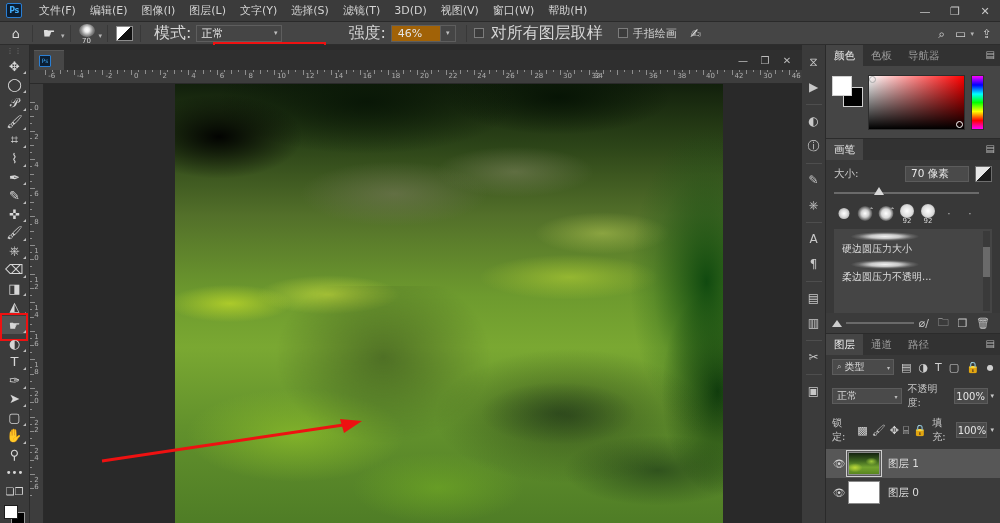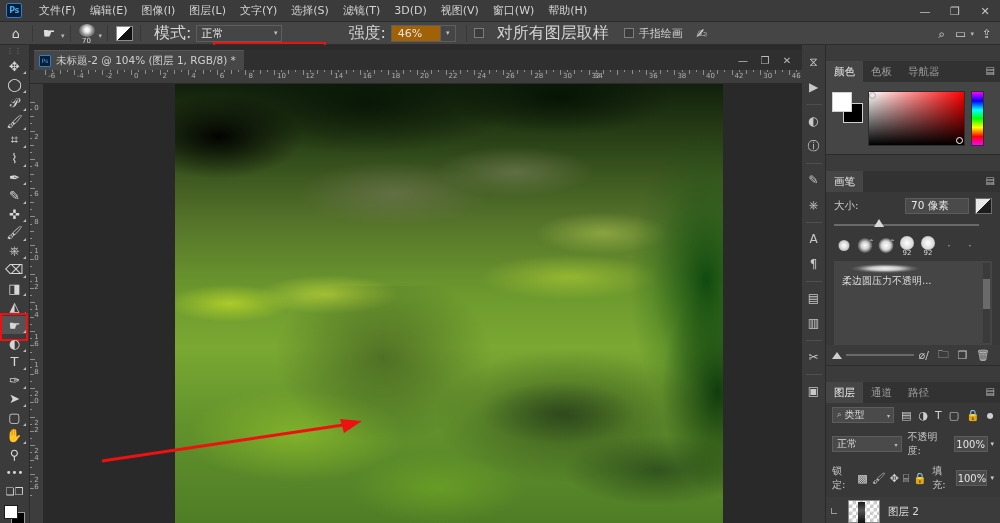--- a/index.html
+++ b/index.html
@@ -184,21 +184,21 @@
     position: absolute; left: 802px; top: 45px; width: 24px; height: 478px;
     background: #3b3b3b; border-right: 1px solid #2a2a2a;
     display: flex; flex-direction: column; align-items: center; padding-top: 6px;
   }
   .sico { width: 22px; height: 22px; display:flex; align-items:center; justify-content:center;
           color:#c8c8c8; font-size: 12px; margin-bottom: 3px; }
   .sico-sep { width: 16px; height:1px; background:#4e4e4e; margin: 3px 0 5px; }
 
   
   .dock { position: absolute; left: 826px; top: 45px; width: 174px; height: 478px; background: #3b3b3b; }
-  .panel { background: #383838; border-bottom: 1px solid #2b2b2b; margin-top: 16px; }
+  .panel { background: #383838; border-bottom: 1px solid #2b2b2b; }
   .ptabs { height: 21px; background: #323232; display: flex; align-items: flex-end; position: relative; }
   .ptab { font-size: 10.5px; color: #9d9d9d; padding: 3px 8px 4px; height: 21px; line-height: 14px; }
   .ptab.on { background: #454545; color: #e8e8e8; }
   .pmenu { position: absolute; right: 5px; top: 5px; color: #b6b6b6; font-size: 10px; line-height: 10px; }
 
   
   .colorbody { height: 72px; background: #454545; position: relative; padding: 6px; display:flex; }
   .cfgbg { position: relative; width: 30px; height: 30px; margin-top: 4px; }
   .cfg { position: absolute; left: 0; top: 0; width: 20px; height: 20px; background: #fff; border: 1px solid #d0d0d0; }
   .cbg { position: absolute; left: 11px; top: 11px; width: 20px; height: 20px; background: #000; border: 1px solid #d0d0d0; }
@@ -352,21 +352,21 @@
       <span class="cv">▾</span>
     </div>
 
     <div class="opt-label" style="margin-left:66px">强度:</div>
     <div class="num-field">46%</div>
     <div class="stepper">▾</div>
 
     <div class="opt-sep" style="margin-left:10px"></div>
     <div class="chk" style="margin-left:2px"></div>
 
-    <div class="opt-label" style="margin-left:8px">对所有图层取样</div>
+    <div class="opt-label" style="margin-left:2px">对所有图层取样</div>
 
     <div class="opt-check">
       <span class="chk"></span>
       <span>手指绘画</span>
     </div>
 
     <div class="opt-icon" style="margin-left:8px">✍</div>
 
     <div class="redbox" style="left:213px; top:20px; width:113px; height:25px;"></div>
   </div>
@@ -406,21 +406,20 @@
       <div class="bg-sq"></div>
       <div class="fg-sq"></div>
     </div>
   </div>
 
   <div class="docarea">
 
     <div class="doctab-row">
       <div class="doctab">
         <span class="ico">Ps</span>
-        <span class="txt">未标题-2 @ 104% (图层 1, RGB/8) *</span>
       </div>
       <div class="doc-wctrl">
         <div class="doc-wbtn">—</div>
         <div class="doc-wbtn">❐</div>
         <div class="doc-wbtn">✕</div>
       </div>
     </div>
 
     <div class="rcorner"></div>
     <div class="ruler-h" id="ruler-h">
@@ -721,20 +720,24 @@
             <div class="blob" style="width:14px;height:14px;top:1px;background:radial-gradient(circle,#fff 0%,#dcdcdc 55%,#8a8a8a 100%)"></div>
             <span class="pnum">92</span>
           </div>
           <div class="preset dot">·</div>
           <div class="preset dot">·</div>
         </div>
 
         <div class="brushlist">
           <div class="bitem">
             <div class="bstroke"></div>
+            <div class="bname">硬边圆压力大小</div>
+          </div>
+          <div class="bitem">
+            <div class="bstroke"></div>
             <div class="bname">柔边圆压力不透明...</div>
           </div>
           <div class="bscroll">
               <i></i>
             </div>
         </div>
 
         <div class="bfooter" style="margin:0 -8px -8px">
           <span class="tri"></span>
           <span class="bline"></span>
@@ -784,26 +787,20 @@
         <span class="lico" style="margin-left:4px">🖌</span>
         <span class="lico" style="margin-left:4px">✥</span>
         <span class="lico" style="margin-left:4px">⌸</span>
         <span class="lico" style="margin-left:4px">🔒</span>
         <span class="mini" style="margin-left:5px">填充:</span>
         <span class="opval" style="margin-left:3px">100%</span>
         <span class="mini" style="margin-left:3px;font-size:7px">▾</span>
       </div>
 
       <div class="layerlist">
-        <div class="layer">
-          <div class="linkmark"></div>
-          <span class="eye"></span>
-          <span class="thumb thumb-trans"></span>
-          <span class="lname">图层 2</span>
-        </div>
         <div class="layer sel">
           <span class="eye">👁</span>
           <span class="thumb thumb-photo" style="outline:1px solid #cfcfcf;outline-offset:1px"></span>
           <span class="lname">图层 1</span>
         </div>
         <div class="layer">
           <span class="eye">👁</span>
           <span class="thumb" style="background:#fff"></span>
           <span class="lname">图层 0</span>
         </div>

